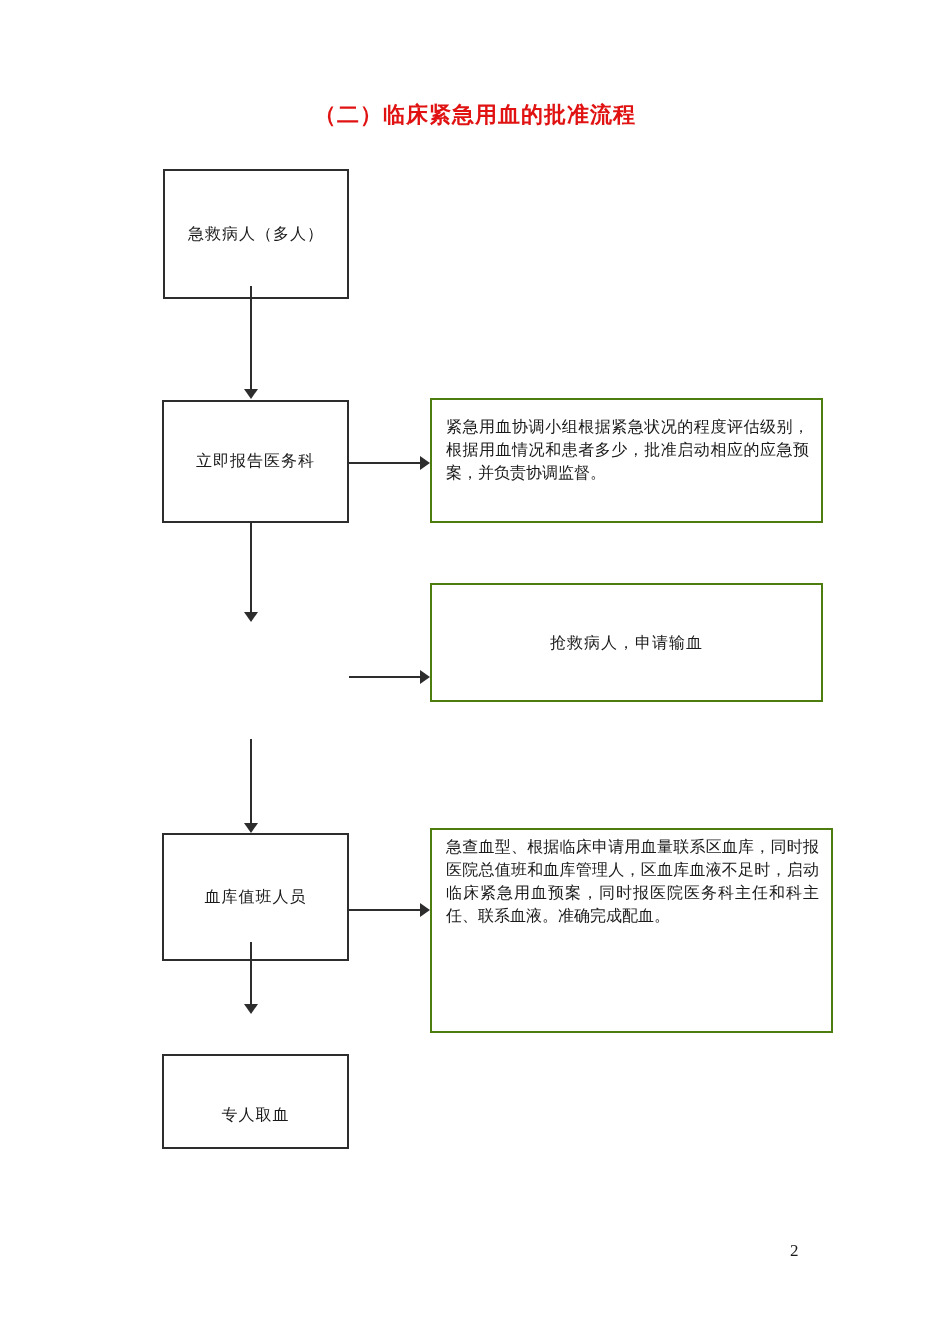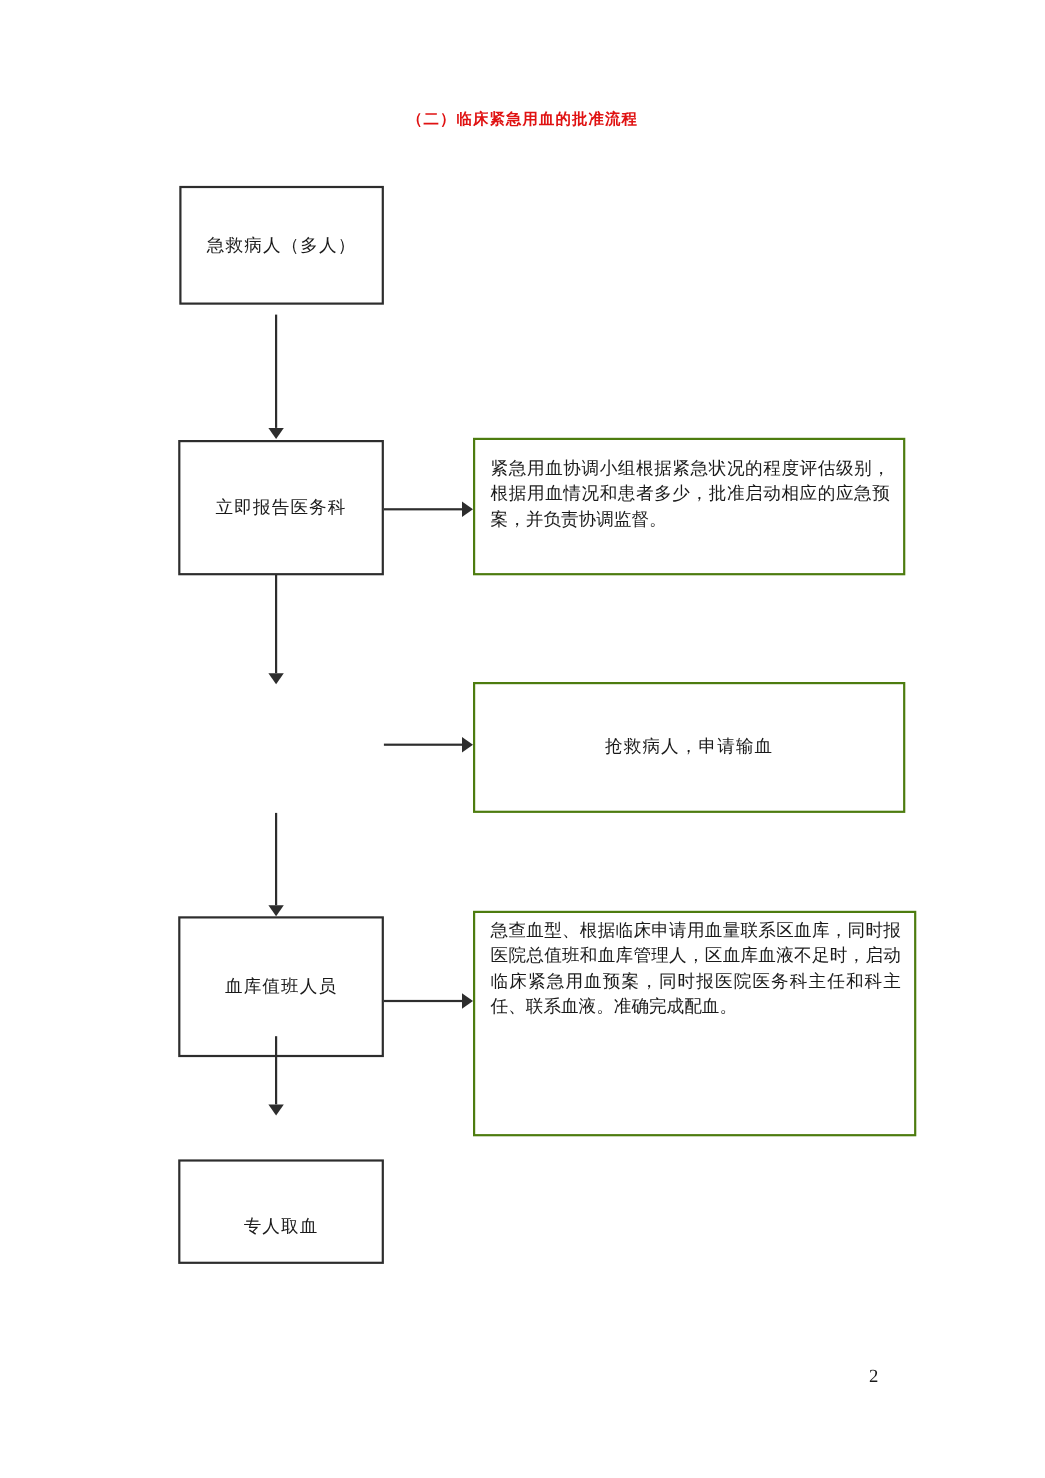--- a/index.html
+++ b/index.html
@@ -16,53 +16,53 @@
     font-family: "Liberation Serif", "DejaVu Serif", serif;
     color: #1a1a1a;
   }
   .title {
     position: absolute;
     top: 100px;
     left: 0;
     width: 950px;
     margin: 0;
     text-align: center;
-    font-size: 14px;
+    font-size: 22px;
     font-weight: bold;
     letter-spacing: 1px;
   }
   .node {
     position: absolute;
     box-sizing: border-box;
     border: 2px solid #2d2d2d;
     background: #ffffff;
     display: flex;
     align-items: center;
     justify-content: center;
     font-size: 16px;
     letter-spacing: 1px;
     text-align: center;
   }
-  #node1 { left: 163px; top: 169px; width: 186px; height: 108px; }
+  #node1 { left: 163px; top: 169px; width: 186px; height: 130px; }
   #node2 { left: 162px; top: 400px; width: 187px; height: 123px; }
   #node3 { left: 162px; top: 622px; width: 187px; height: 118px; padding-bottom: 44px; }
   #node4 { left: 162px; top: 833px; width: 187px; height: 128px; }
   #node5 { left: 162px; top: 1054px; width: 187px; height: 95px; padding-top: 28px; }
   .notebox {
     position: absolute;
     box-sizing: border-box;
     border: 2px solid #4d7c0f;
     background: #ffffff;
     font-size: 16px;
     line-height: 23px;
     text-align: justify;
   }
   #note1 { left: 430px; top: 398px; width: 393px; height: 125px; padding: 15px 12px 0 14px; }
   #note2 {
-    left: 430px; top: 620px; width: 393px; height: 119px;
+    left: 430px; top: 583px; width: 393px; height: 119px;
     display: flex; align-items: center; justify-content: center;
     letter-spacing: 1px; text-align: center;
   }
   #note3 { left: 430px; top: 828px; width: 403px; height: 205px; padding: 5px 12px 0 14px; }
   .varrow {
     position: absolute;
     width: 2px;
     background: #2d2d2d;
   }
   .varrow::after {

